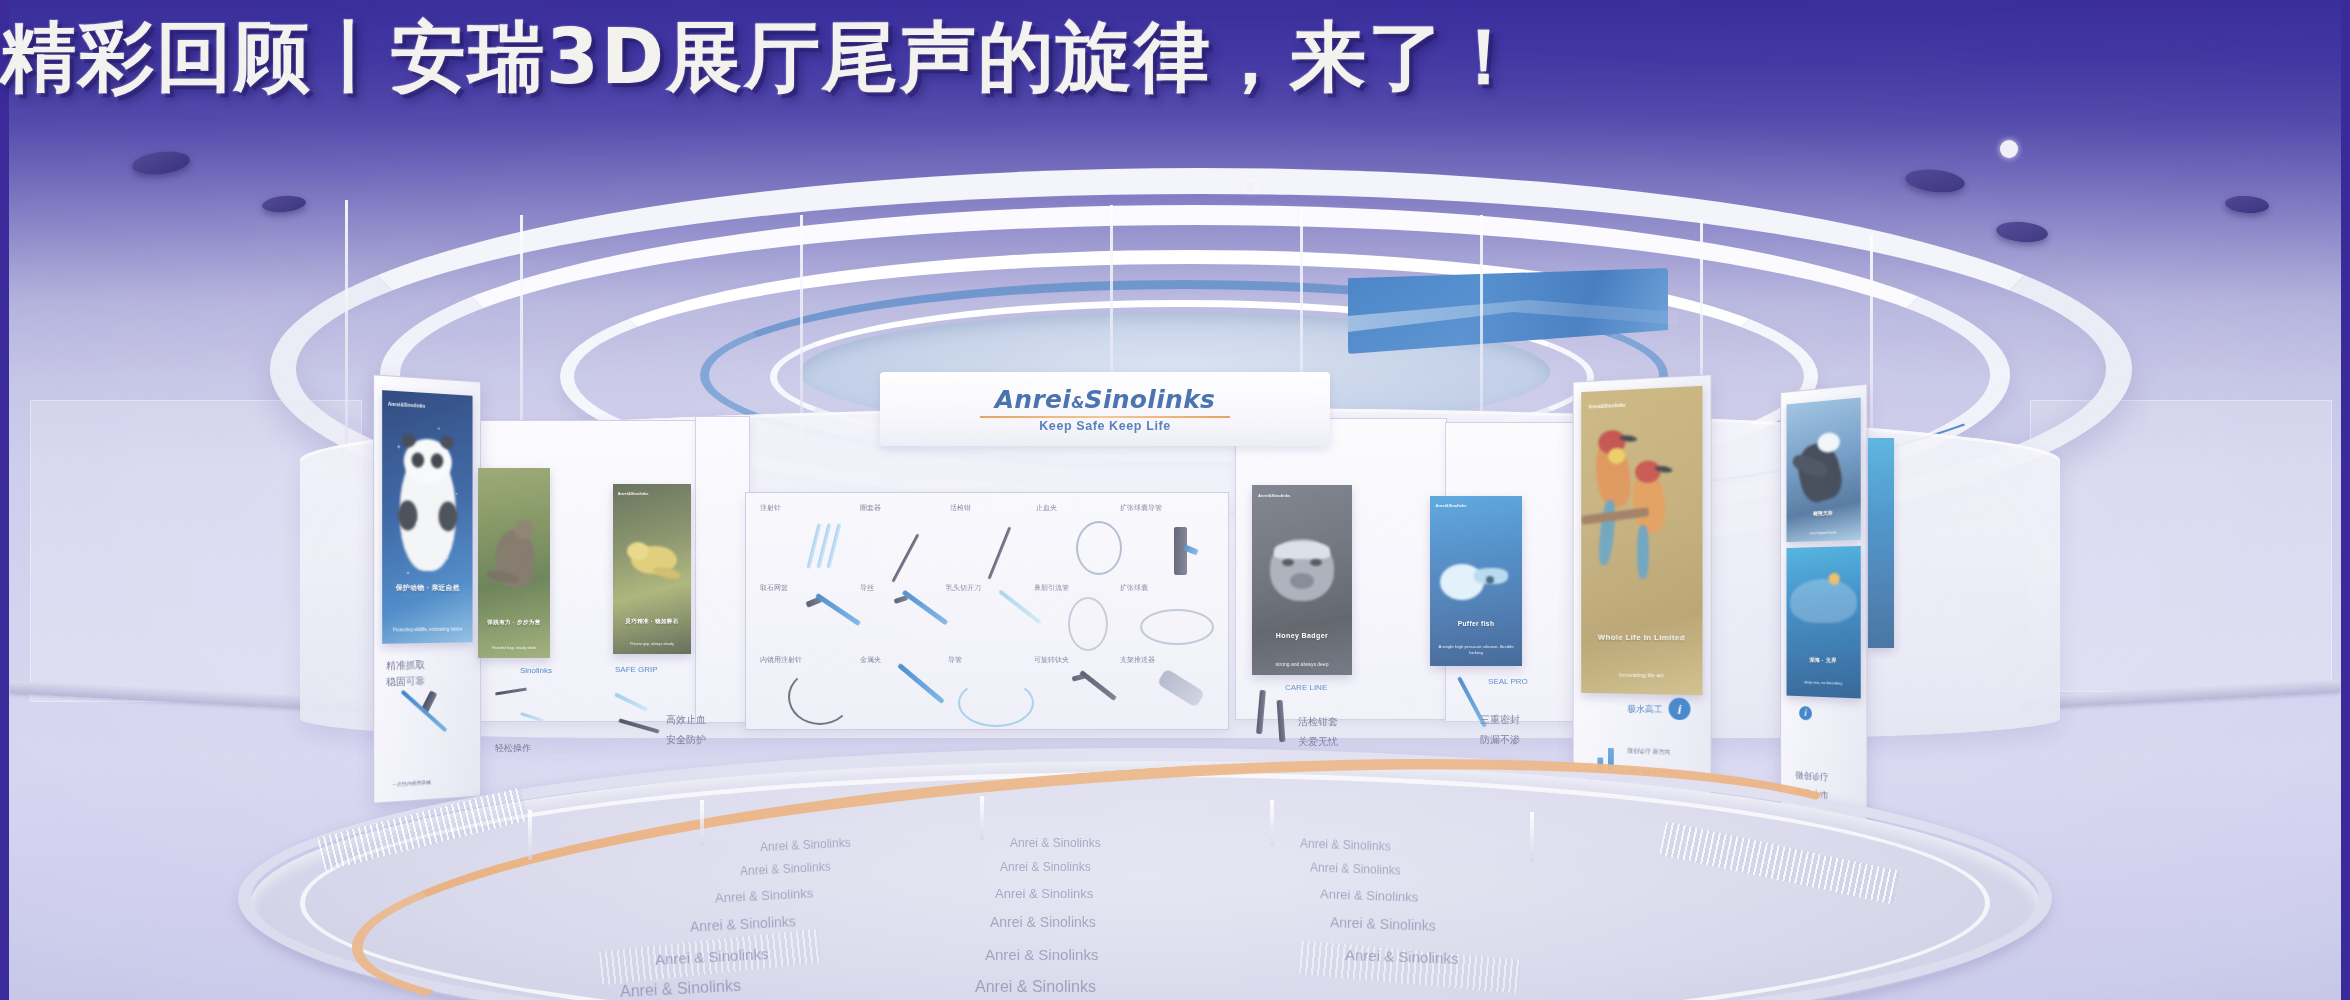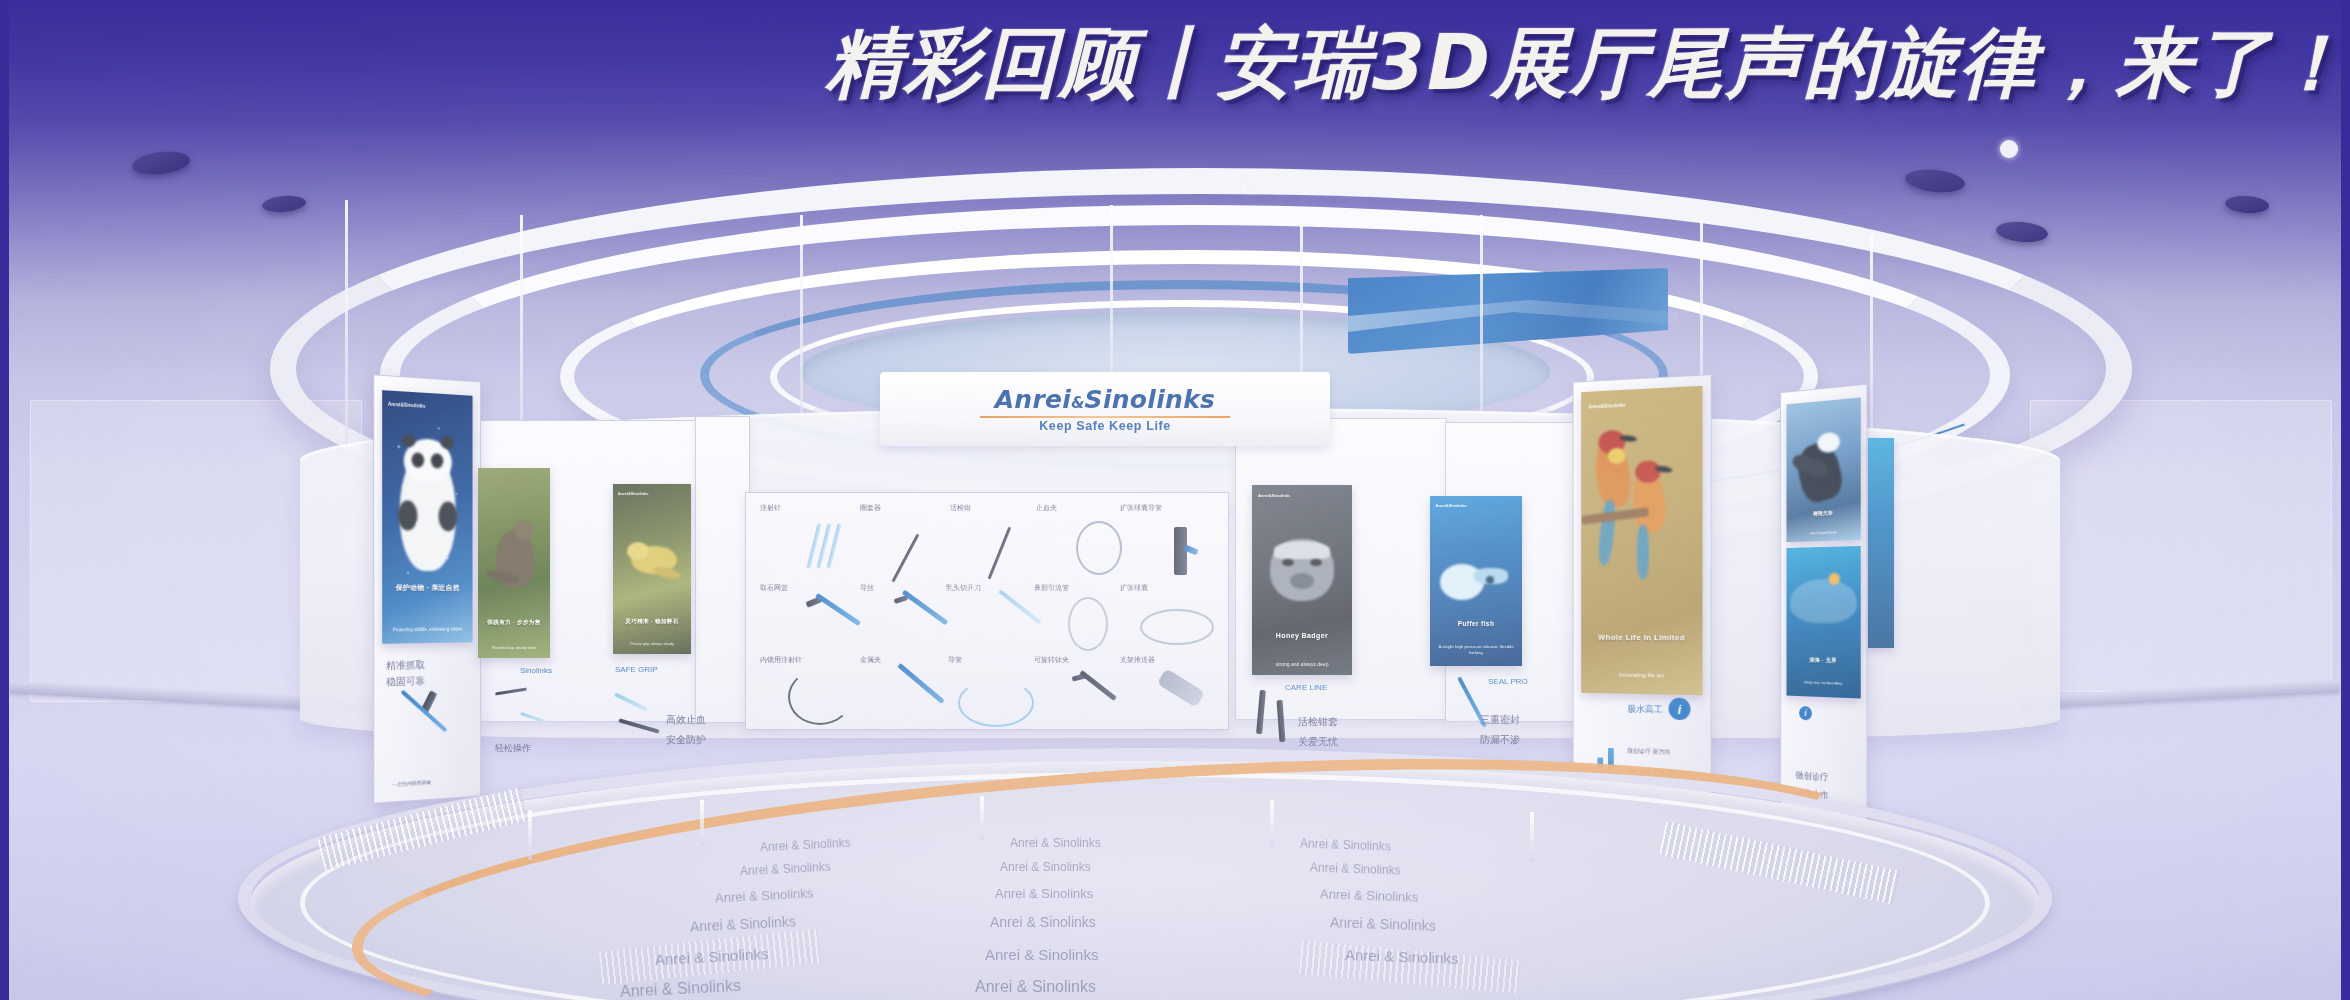--- a/index.html
+++ b/index.html
@@ -233,23 +233,22 @@
     font-family:"DejaVu Sans",sans-serif;font-weight:bold;font-style:italic;
     font-size:25px;color:#1b4f9c;letter-spacing:.3px;filter:blur(.25px);
     white-space:nowrap;
   }
   .logotext .amp{font-size:15px;}
   .logo-underline{width:250px;height:2px;background:linear-gradient(90deg,#e08a3c,#f0b978,#e08a3c);margin:2px 0 1px;}
   .logotag{font-size:12.5px;color:#2a5fa8;font-weight:bold;letter-spacing:.6px;filter:blur(.3px);}
 
   
   .titlebar{
-    position:absolute;left:0;right:0;top:22px;text-align:right;z-index:40;
+    position:absolute;left:0;right:0;top:16px;text-align:left;z-index:40;
     pointer-events:none;
-    font-style:italic;
   }
   .title{
     display:inline-block;
     font-family:"DejaVu Sans","Liberation Sans",sans-serif;
     font-weight:bold;font-size:76px;line-height:1.08;color:#f4f2ef;
     letter-spacing:2px;
     text-shadow:
       4px 4px 0 rgba(38,28,110,.55),
       6px 6px 10px rgba(25,18,80,.45),
       0 0 2px rgba(255,255,255,.6);

